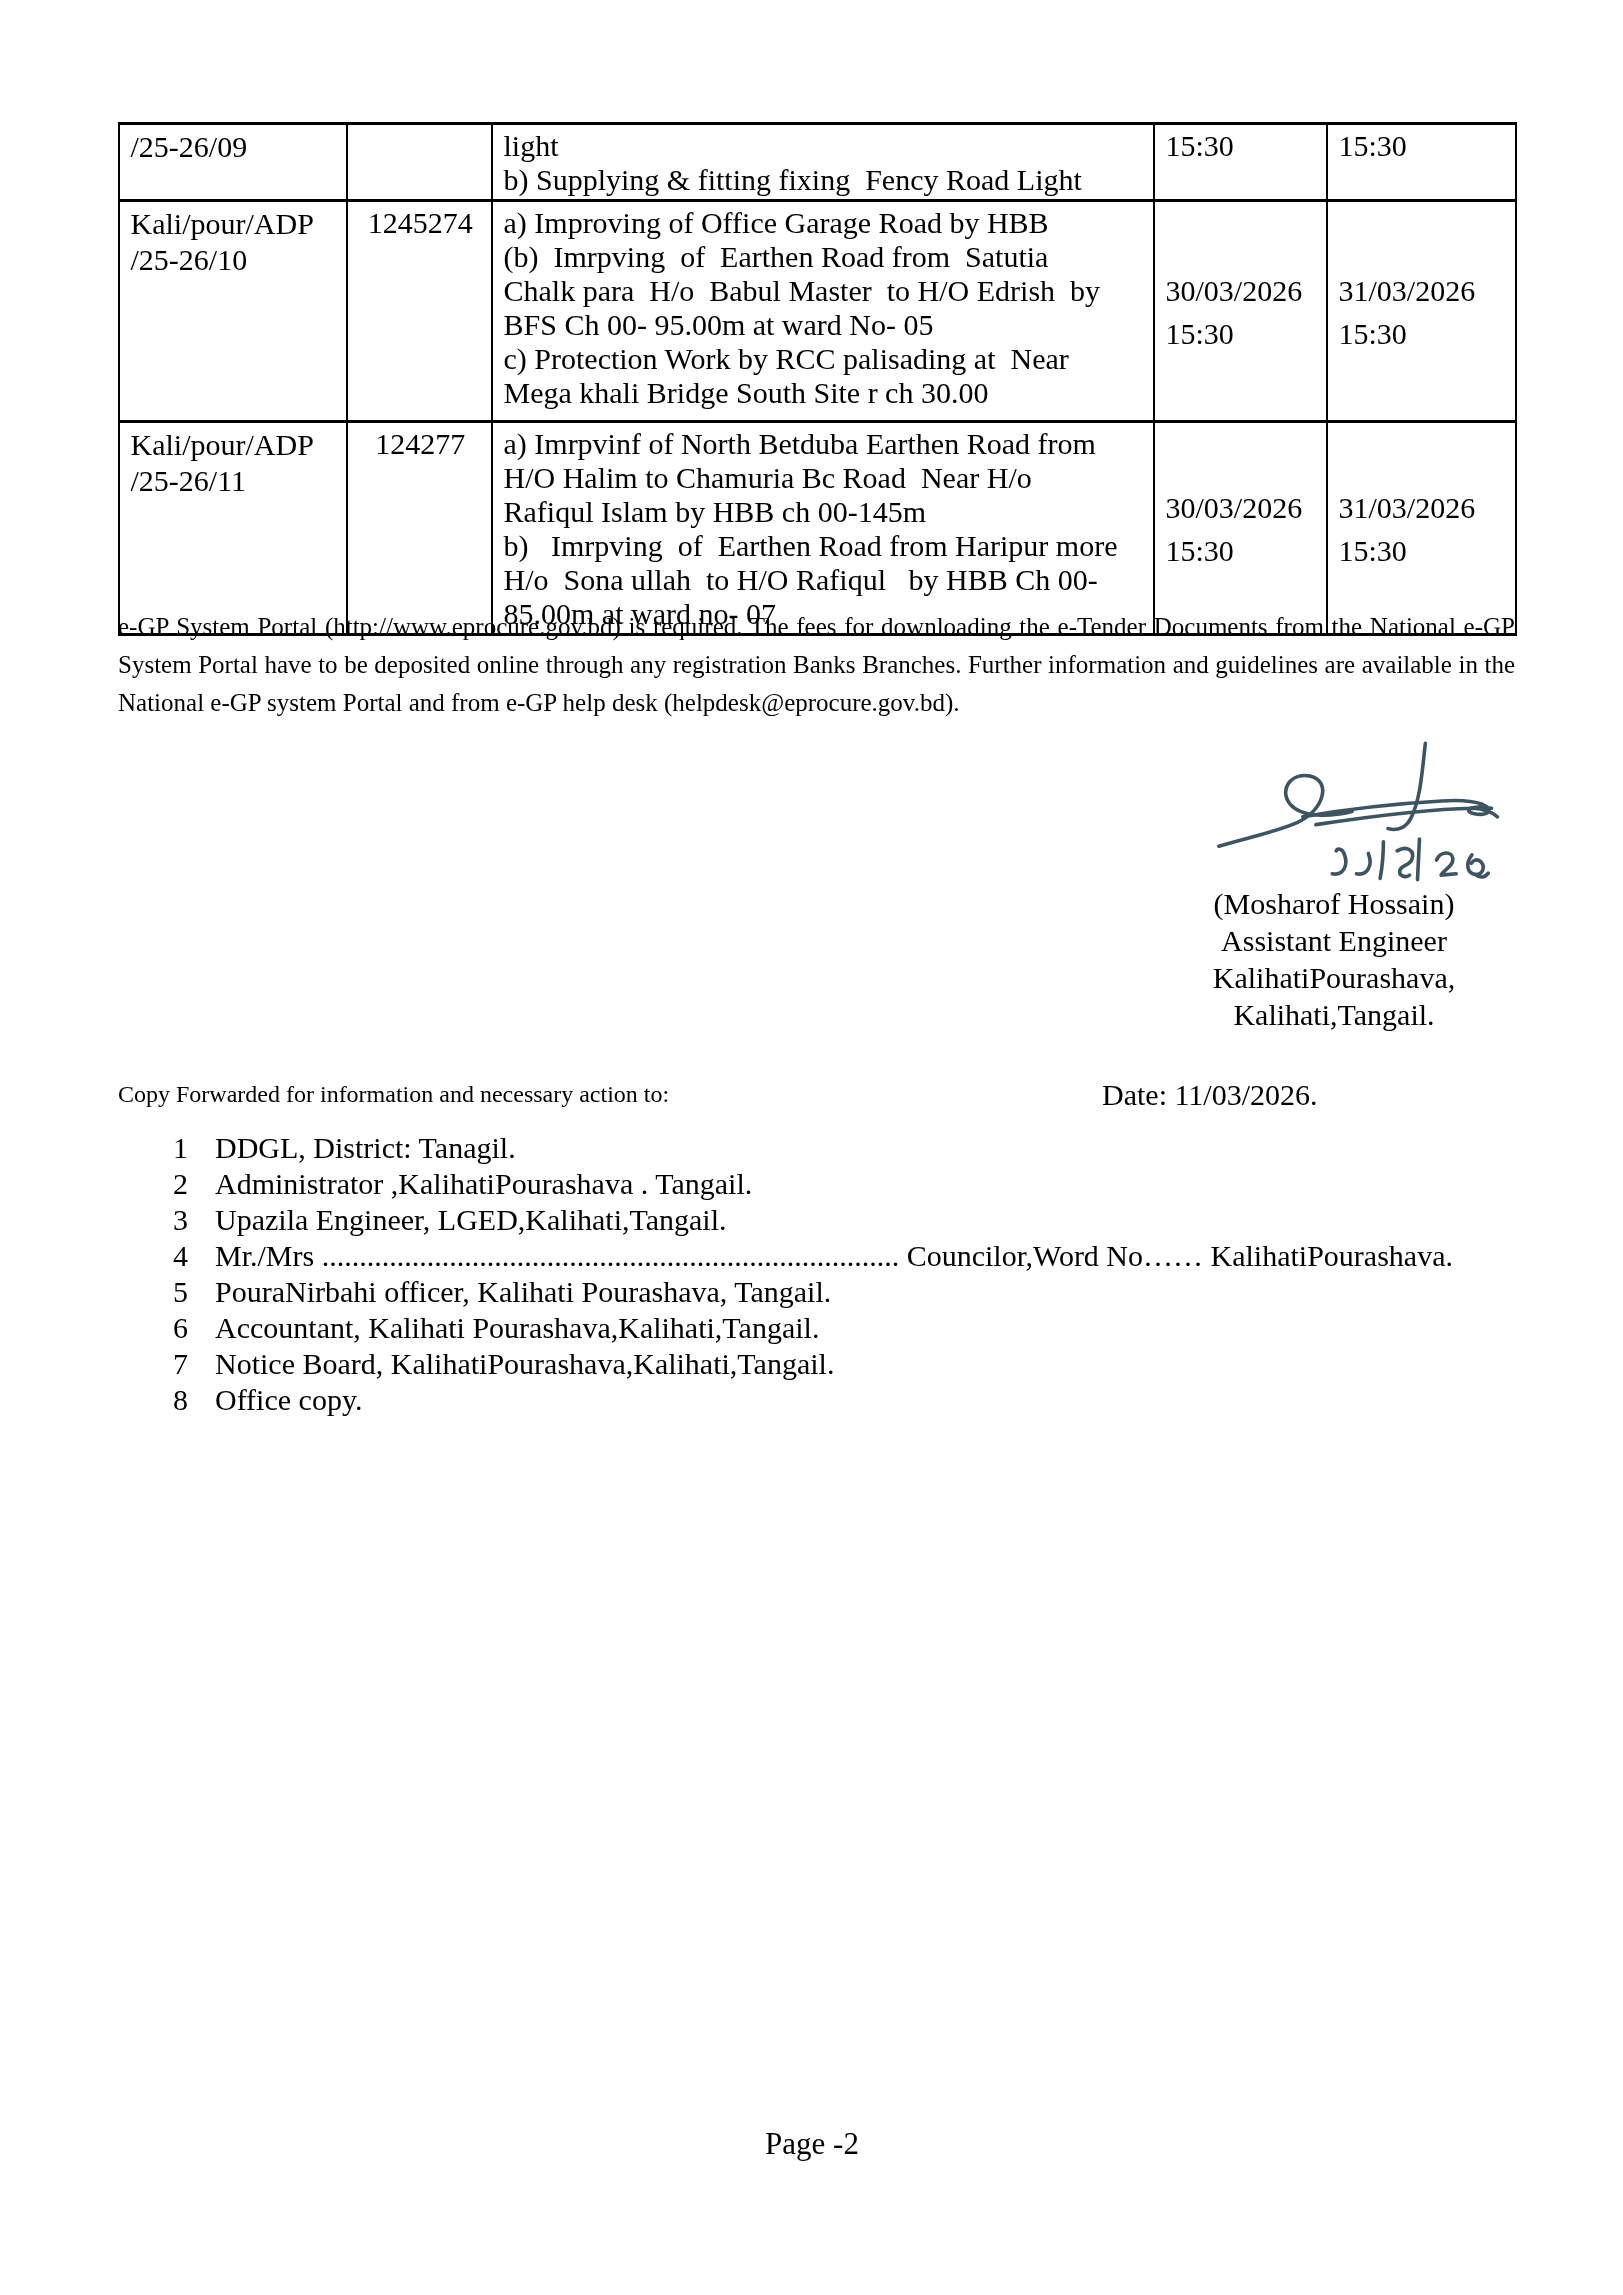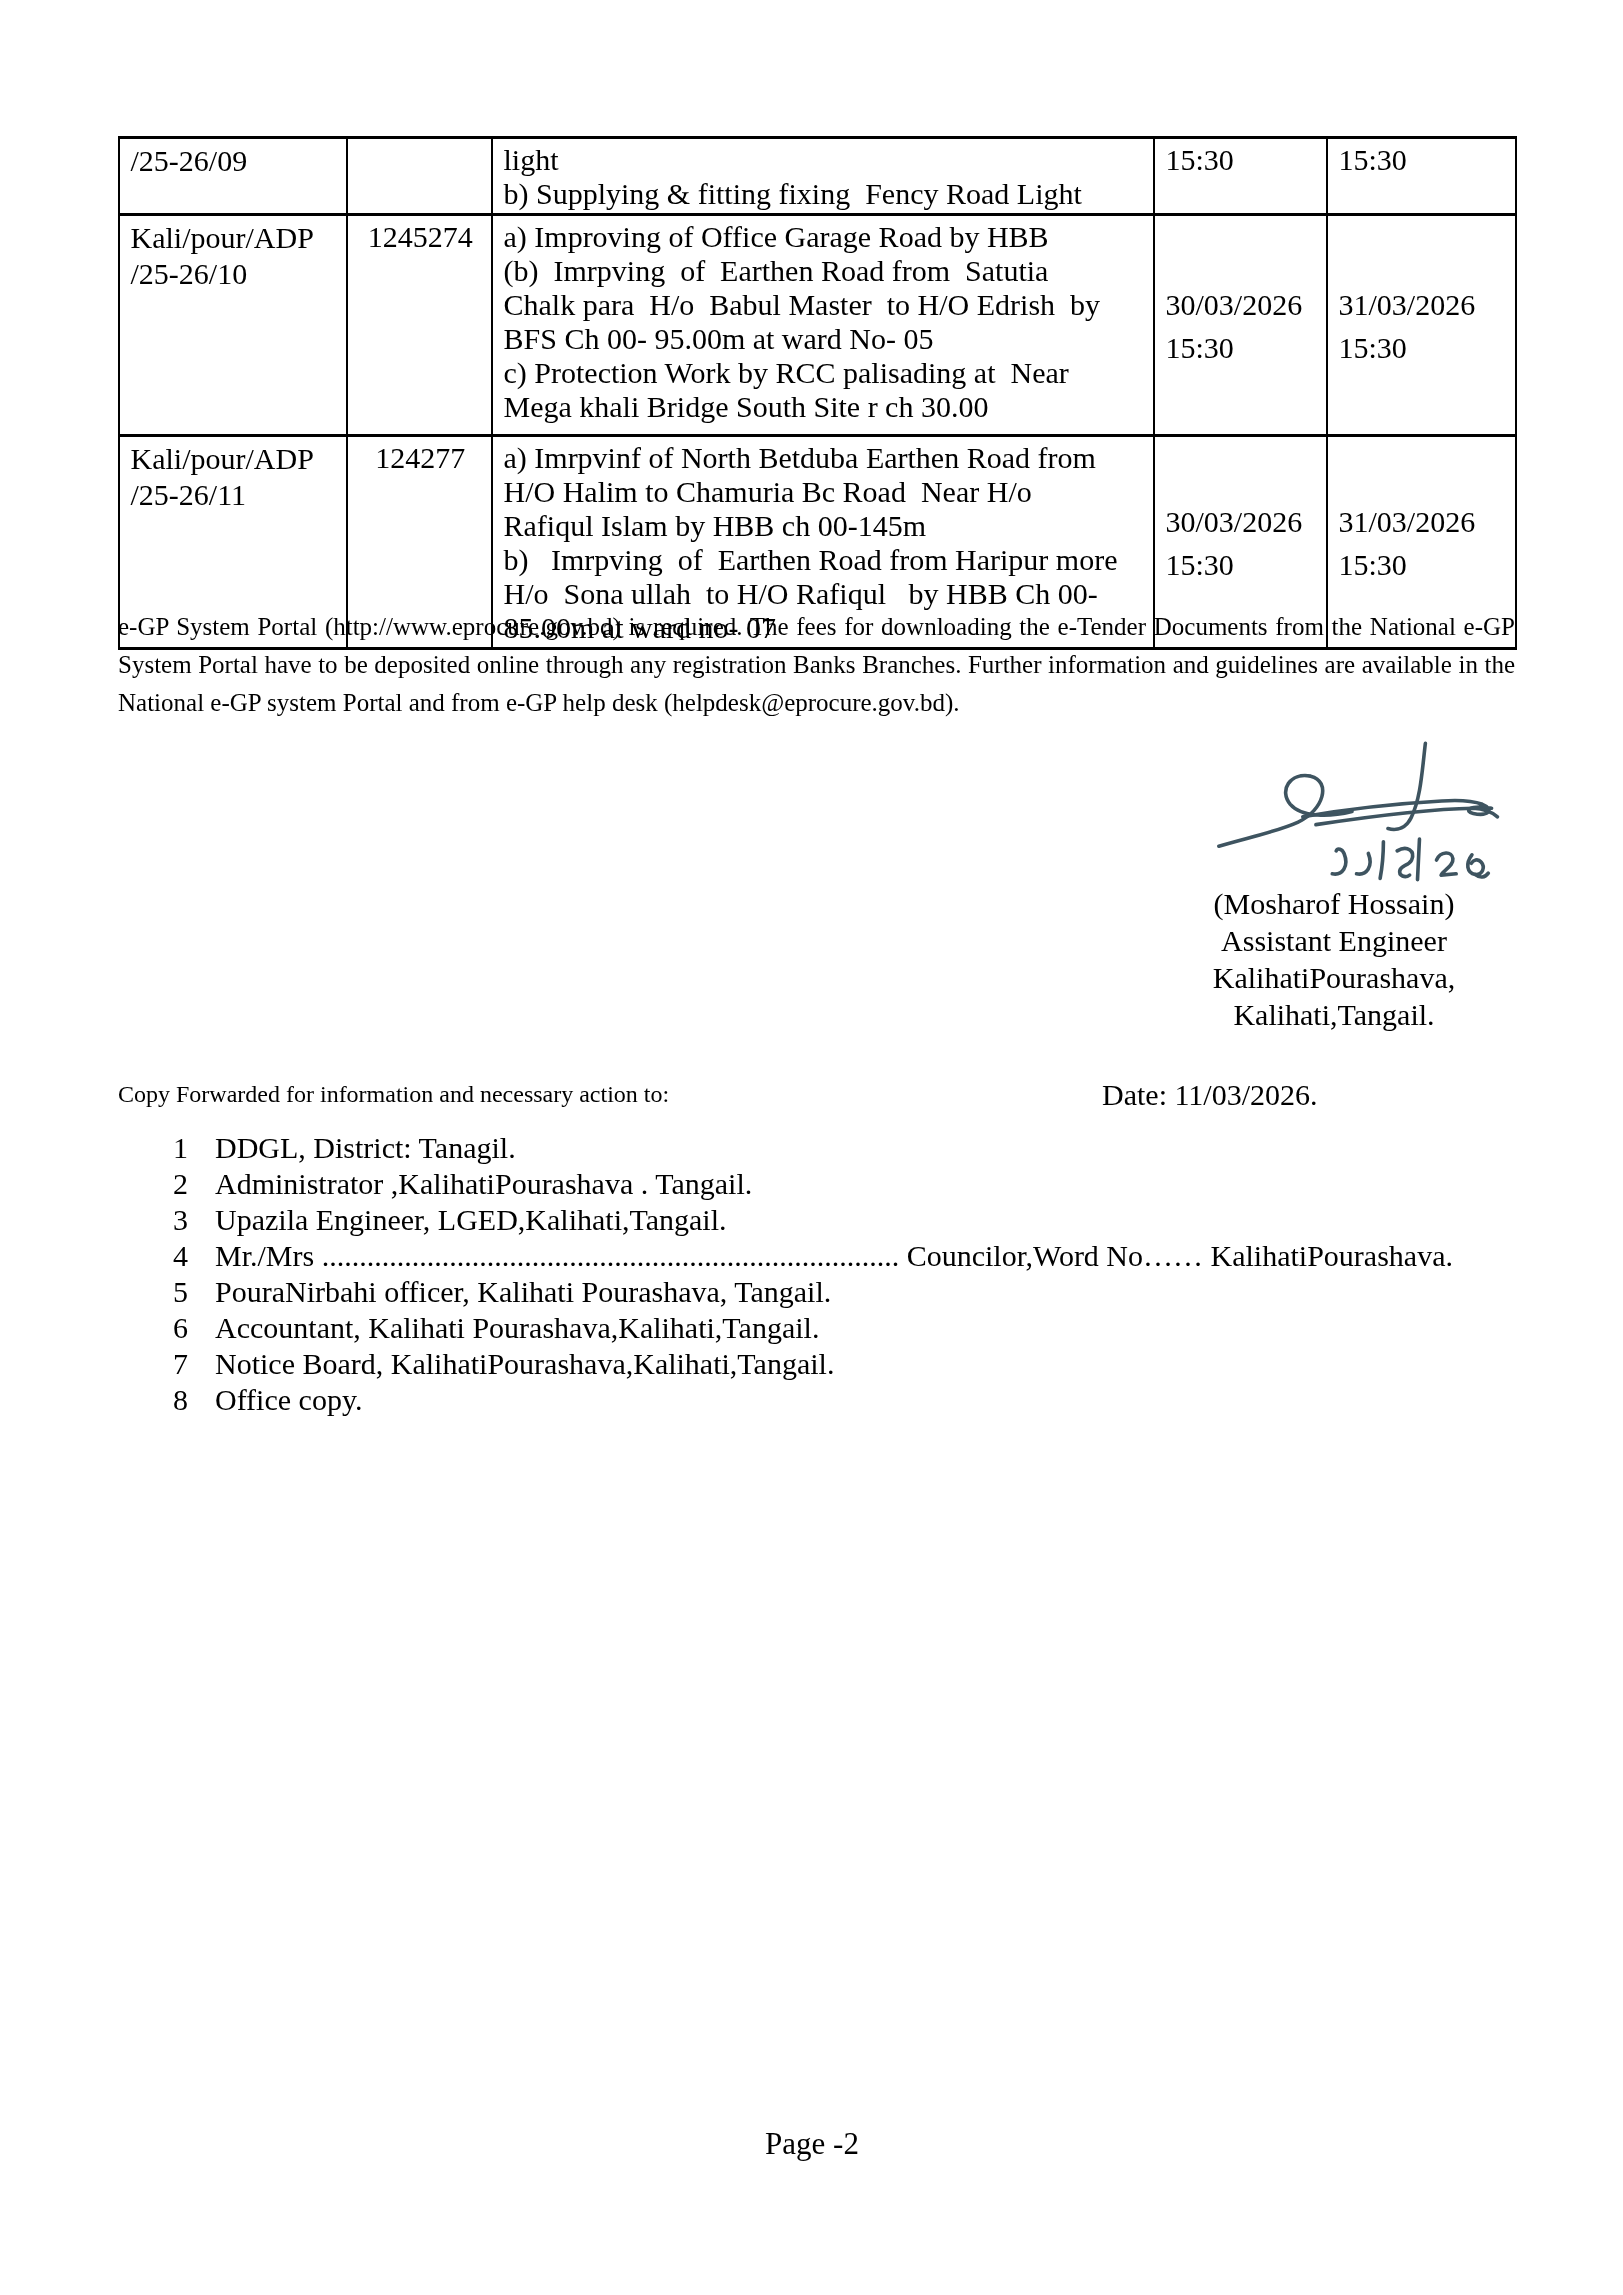--- a/index.html
+++ b/index.html
@@ -6,21 +6,21 @@
   .page{
     position:relative;
     width:1624px;height:2295px;
     background:#ffffff;
     font-family:"Liberation Serif","DejaVu Serif",serif;
     color:#000;
     overflow:hidden;
   }
   
   table.tender{
-    position:absolute;left:118px;top:136px;
+    position:absolute;left:118px;top:122px;
     width:1397px;
     border-collapse:collapse;
     table-layout:fixed;
     font-size:30px;
     border-radius:13px;
   }
   table.tender td{
     border-left:2px solid #000;
     border-right:2px solid #000;
     border-top:3.3px solid #000;

